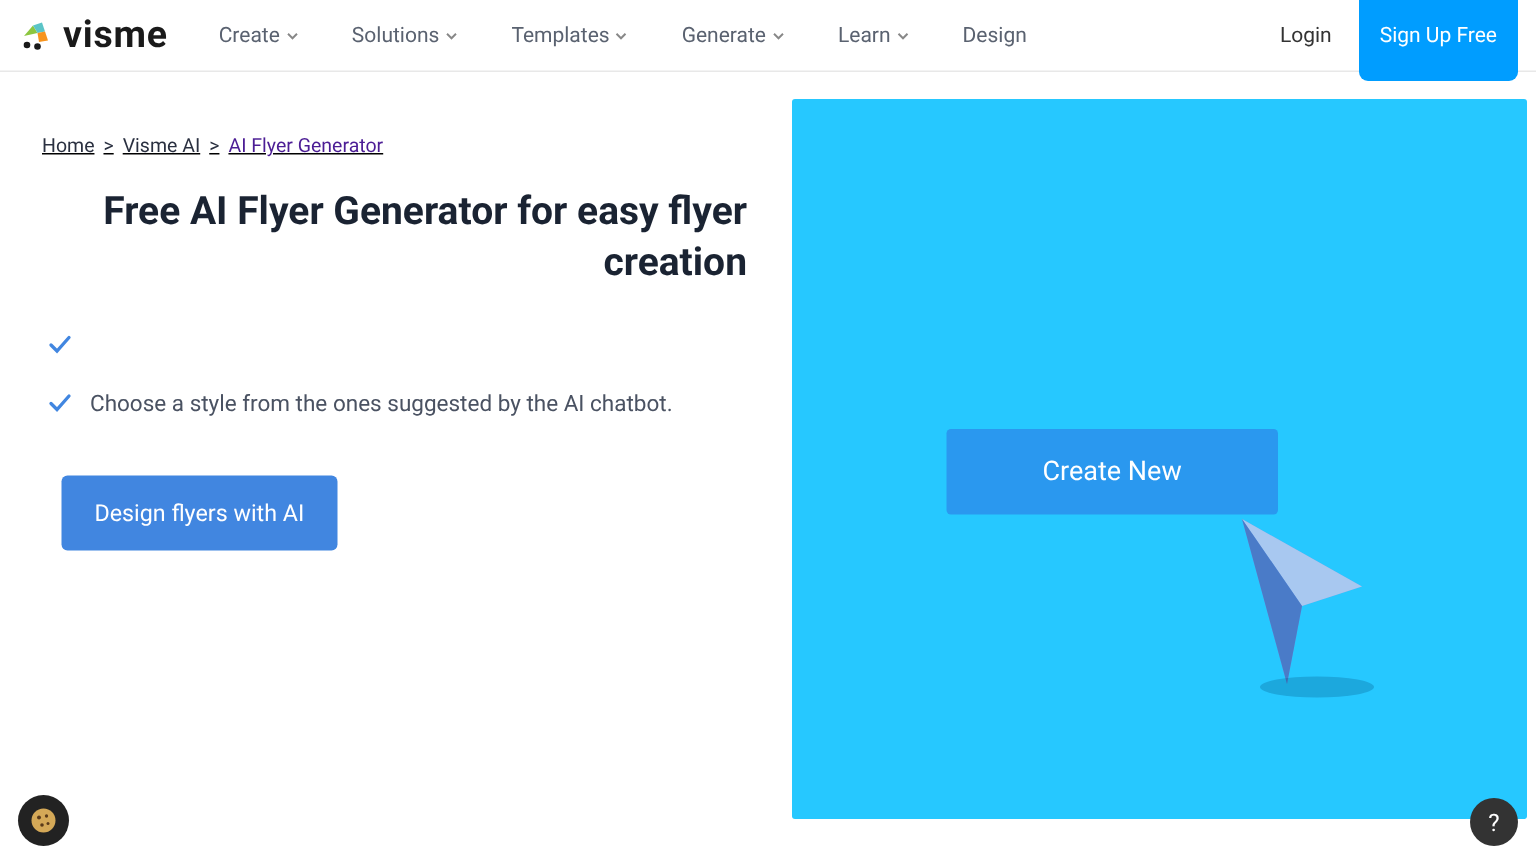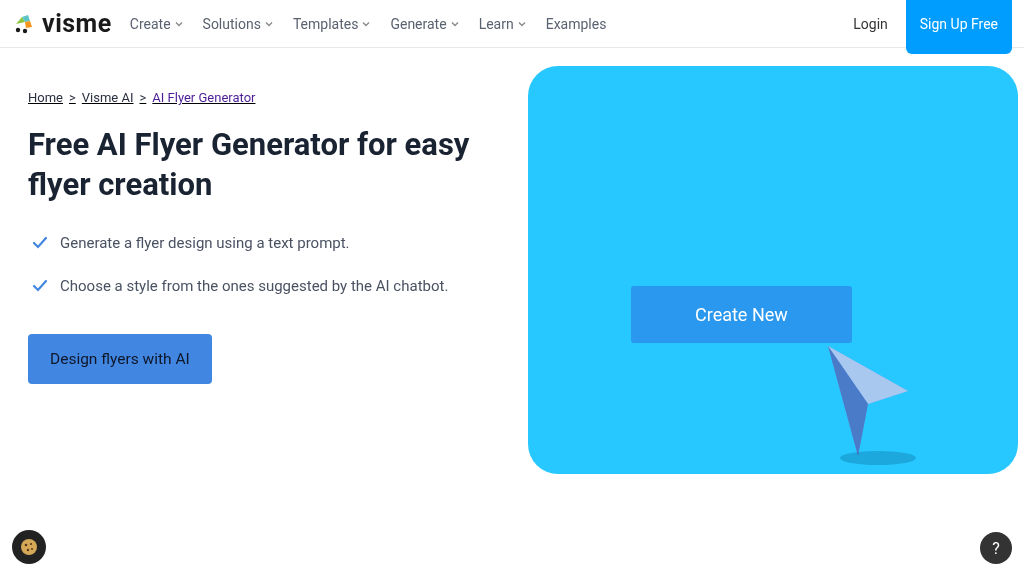--- a/index.html
+++ b/index.html
@@ -4,47 +4,47 @@
   <style>
     * { margin: 0; padding: 0; box-sizing: border-box; font-family: -apple-system, BlinkMacSystemFont, 'Segoe UI', Roboto, sans-serif; }
     body { background: #fff; width: 1024px; height: 576px; overflow: hidden; position: relative; }
     
     .header { display: flex; align-items: center; height: 48px; padding: 0 12px; border-bottom: 1px solid #e8e8e8; }
     .logo { display: flex; align-items: center; gap: 4px; margin-right: 18px; }
     .logo-mark { display: flex; align-items: center; }
     .logo-text { font-size: 25px; font-weight: 700; color: #1a1a1a; letter-spacing: 0.5px; }
     
     .nav { display: flex; gap: 20px; flex: 1; }
-    .nav-item { display: flex; align-items: center; gap: 4px; color: #5a6270; font-size: 14px; cursor: pointer; }
+    .nav-item { display: flex; align-items: center; gap: 4px; color: #5a6270; font-size: 14px; cursor: pointer; margin-left: 16px; }
     .chev { width: 8px; height: 8px; display: inline-block; }
     .chev svg { display: block; }
     
     .header-right { display: flex; align-items: center; gap: 18px; }
     .login-link { color: #333; font-size: 14px; cursor: pointer; }
     .signup-btn { background: #009dff; color: #fff; padding: 22px 14px; border-radius: 6px; font-size: 14px; cursor: pointer; border: none; }
     
     .main { display: flex; padding: 18px 0 0 28px; gap: 30px; }
     .left-col { flex: 0 0 470px; padding-top: 24px; }
     
     .breadcrumb { display: flex; align-items: center; gap: 6px; font-size: 13px; margin-bottom: 20px; text-decoration: underline; }
     .bc-link { color: #2a3040; cursor: pointer; }
     .bc-sep { color: #2a3040; }
     .bc-current { color: #4c1d95; }
     
-    .hero-title { font-size: 31px; font-weight: 700; color: #1a2332; line-height: 1.3; margin-bottom: 26px; }
+    .hero-title { font-size: 26px; font-weight: 700; color: #1a2332; line-height: 1.3; margin-bottom: 26px; text-align: right; }
     
     .features { display: flex; flex-direction: column; gap: 20px; margin-bottom: 36px; padding-left: 4px; }
     .feature { display: flex; align-items: flex-start; gap: 12px; }
     .check-icon { flex-shrink: 0; width: 16px; height: 16px; margin-top: 3px; }
     .feature-text { color: #4a5262; font-size: 15px; line-height: 1.55; }
     
-    .cta-btn { background: #4186e0; color: #0f172a; border: none; padding: 16px 22px; font-size: 15.5px; border-radius: 4px; cursor: pointer; }
+    .cta-btn { background: #4186e0; color: #ffffff; border: none; padding: 16px 22px; font-size: 15.5px; border-radius: 4px; cursor: pointer; margin-left: 13px; }
     
     .right-col { flex: 0 0 490px; position: relative; }
-    .illustration { background: #26c8ff; border-radius: 30px; width: 490px; height: 408px; position: relative; overflow: hidden; }
+    .illustration { background: #26c8ff; border-radius: 2px; width: 490px; height: 480px; position: relative; overflow: hidden; }
     .create-btn { position: absolute; left: 103px; top: 220px; background: #2a98ef; color: #fff; padding: 18px 64px; font-size: 18px; border-radius: 3px; font-weight: 400; }
     .cursor-3d { position: absolute; left: 280px; top: 270px; }
     
     .cookie-badge { position: absolute; bottom: 12px; left: 12px; width: 34px; height: 34px; background: #222; border-radius: 50%; display: flex; align-items: center; justify-content: center; cursor: pointer; }
     .help-badge { position: absolute; bottom: 12px; right: 12px; width: 32px; height: 32px; background: #333; border-radius: 50%; display: flex; align-items: center; justify-content: center; color: #fff; font-size: 16px; cursor: pointer; }
   </style>
 </head>
 <body>
 
 <header class="header">
@@ -95,21 +95,21 @@
     </div>
     <div class="nav-item">
       <span>Learn</span>
       <span class="chev">
           <svg width="8" height="8" viewBox="0 0 8 8">
             <path d="M1 2.5 L4 5.5 L7 2.5" stroke="#888" stroke-width="1.3" fill="none"></path>
           </svg>
         </span>
     </div>
     <div class="nav-item">
-      <span>Examples</span>
+      <span>Design</span>
     </div>
   </nav>
   <div class="header-right">
     <span class="login-link">Login</span>
     <button class="signup-btn">Sign Up Free</button>
   </div>
 </header>
 
 <main class="main">
   <div class="left-col">
@@ -119,21 +119,20 @@
       <span class="bc-link">Visme AI</span>
       <span class="bc-sep">&gt;</span>
       <span class="bc-current">AI Flyer Generator</span>
     </div>
     <h1 class="hero-title">Free AI Flyer Generator for easy flyer creation</h1>
     <ul class="features">
       <li class="feature">
         <span class="check-icon"><svg width="16" height="16" viewBox="0 0 16 16">
               <path d="M2 8 L6 12 L14 3" stroke="#4186e0" stroke-width="2.2" fill="none" stroke-linecap="round"></path>
             </svg></span>
-        <span class="feature-text">Generate a flyer design using a text prompt.</span>
       </li>
       <li class="feature">
         <span class="check-icon"><svg width="16" height="16" viewBox="0 0 16 16">
               <path d="M2 8 L6 12 L14 3" stroke="#4186e0" stroke-width="2.2" fill="none" stroke-linecap="round"></path>
             </svg></span>
         <span class="feature-text">Choose a style from the ones suggested by the AI chatbot.</span>
       </li>
     </ul>
     <button class="cta-btn">Design flyers with AI</button>
   </div>

